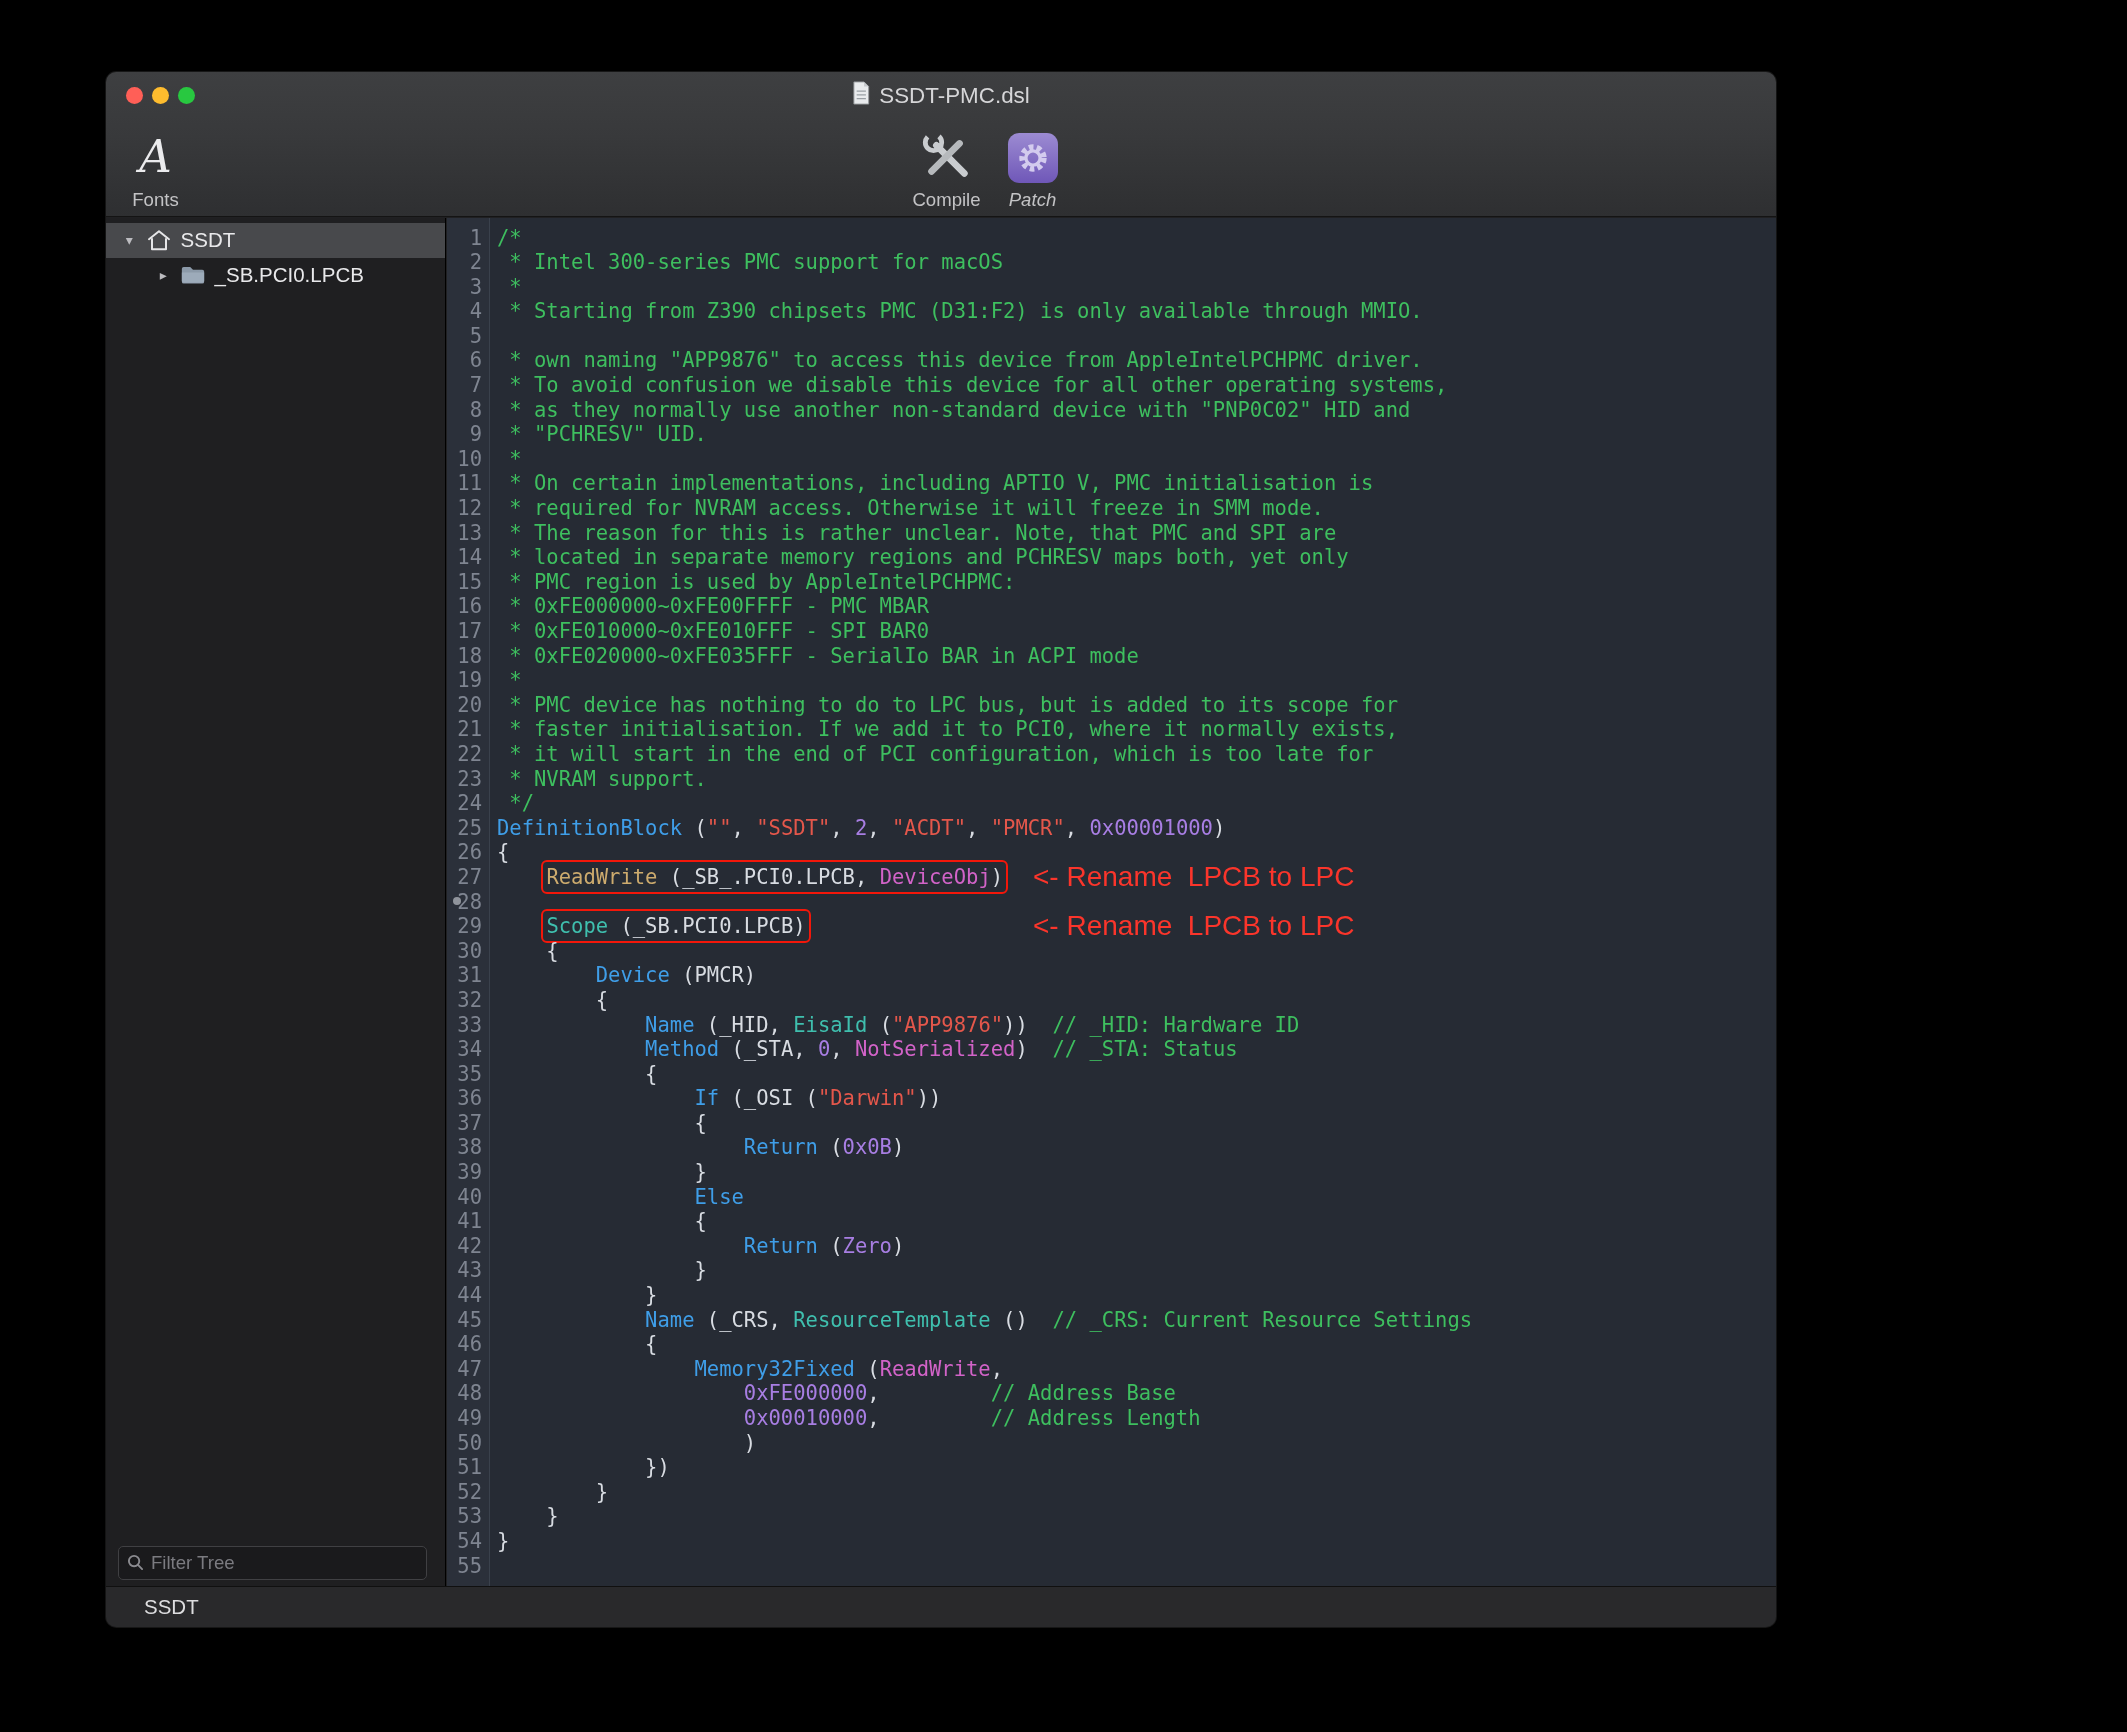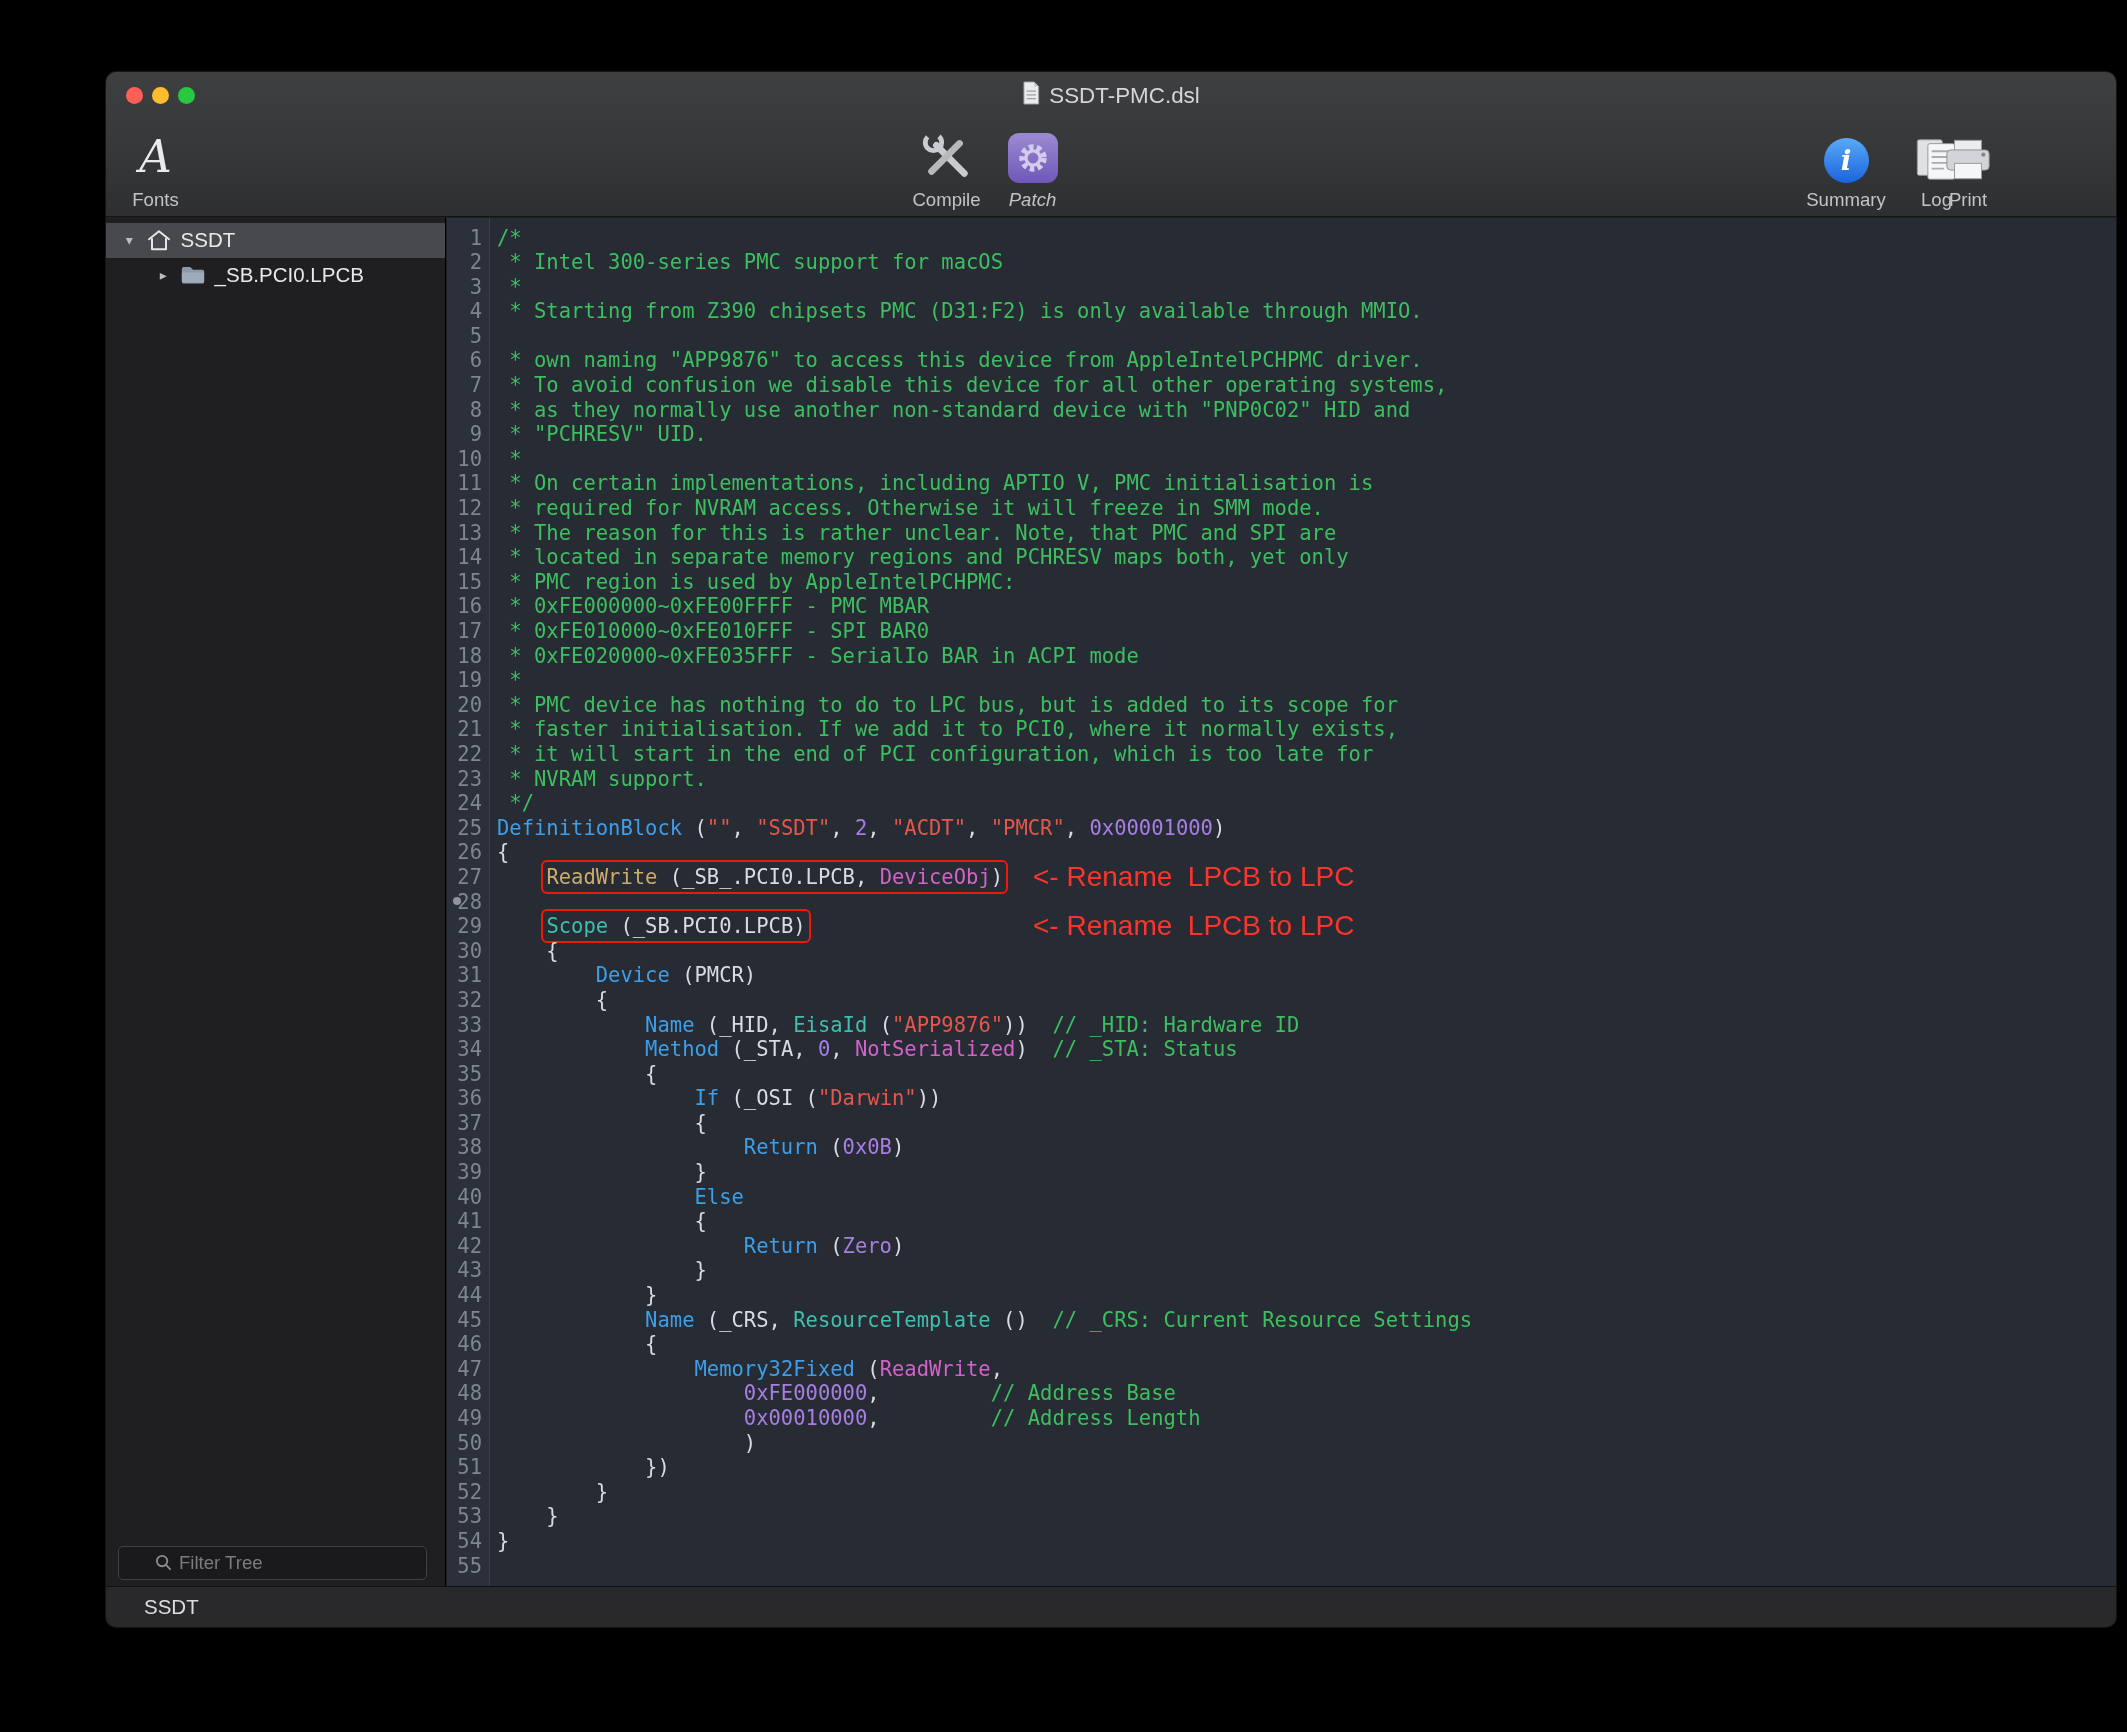--- a/index.html
+++ b/index.html
@@ -1,21 +1,21 @@
 <!DOCTYPE html>
 <html style="--c-plain: #d8dce2; --c-comment: #3ebf5f; --c-keyword: #3f9ee8; --c-type: #3fbfae; --c-external: #cdab6e; --c-string: #e4574b; --c-number: #a87ee3; --c-predefined: #d263c8; --c-line_number: #7f8591; --c-editor_bg: #262b34; --c-gutter_bg: #2b303a; --c-annotation_red: #fb352b; --c-box_red: #f3170a;font-size:15px"><head>
 <meta charset="utf-8">
 <style>
   * { margin:0; padding:0; box-sizing:border-box; }
   body { background:#000; }
   .screen { position:relative; width:2127px; height:1732px; background:#000; overflow:hidden;
             font-family:"Liberation Sans", sans-serif; }
 
   
-  .window { position:absolute; left:106px; top:72px; width:2010px; height:1555px;
+  .window { position:absolute; left:106px; top:72px; width:1670px; height:1555px;
             background:#202022; border-radius:10.3px; overflow:hidden;
             box-shadow:0 0 0 0.9px rgba(255,255,255,0.09), 0 28px 75px rgba(0,0,0,0.75); }
 
   
   .chrome { position:absolute; top:0; left:0; right:0; height:145px;
             background:linear-gradient(180deg,#3e3f41 0%, #38393b 45%, #2e2f31 100%);
             border-bottom:0.9px solid #141414; }
   .titlebar { position:absolute; top:0; left:0; right:0; height:47px; }
   .traffic { position:absolute; top:15px; left:19.6px; display:flex; gap:9.3px; }
   .light { width:17px; height:17px; border-radius:50%; }
@@ -51,21 +51,21 @@
   .tree-row { position:relative; height:35px; display:flex; align-items:center;
               color:#e9e9eb; font-size:20.5px; }
   .tree-row.selected { background:#48494c; }
   .tree-row.root { margin-top:4.7px; }
   .disclosure { width:20.5px; text-align:center; color:#bcbcc0; font-size:14px; }
   .tree-row.root .disclosure { margin-left:13px; }
   .tree-row.child .disclosure { margin-left:47px; }
   .tree-icon { width:28px; display:flex; justify-content:center; margin:0 7.5px 0 5.6px; }
   .filter-wrap { position:absolute; left:12px; bottom:6.5px; width:309px; height:34px;
                  background:#1a1a1c; border:0.9px solid #404043; border-radius:5px;
-                 display:flex; align-items:center;padding-left:28px; }
+                 display:flex; align-items:center; }
   .filter-wrap svg { margin:0 6.5px 0 8.4px; flex:none; }
   .filter-wrap input { background:transparent; border:none; outline:none; color:#dddddf;
                        font-size:18.6px; width:100%; font-family:"Liberation Sans", sans-serif; }
   .filter-wrap input::placeholder { color:#7b7b80; }
 
   
   .editor { position:absolute; left:341px; top:0; right:0; bottom:0;
             background:var(--c-editor_bg,#262b34); overflow:hidden; }
   .gutter-bg { position:absolute; left:0; top:0; bottom:0; width:43px;
                background:var(--c-gutter_bg,#2b303a); border-right:0.9px solid #3a414c; }

